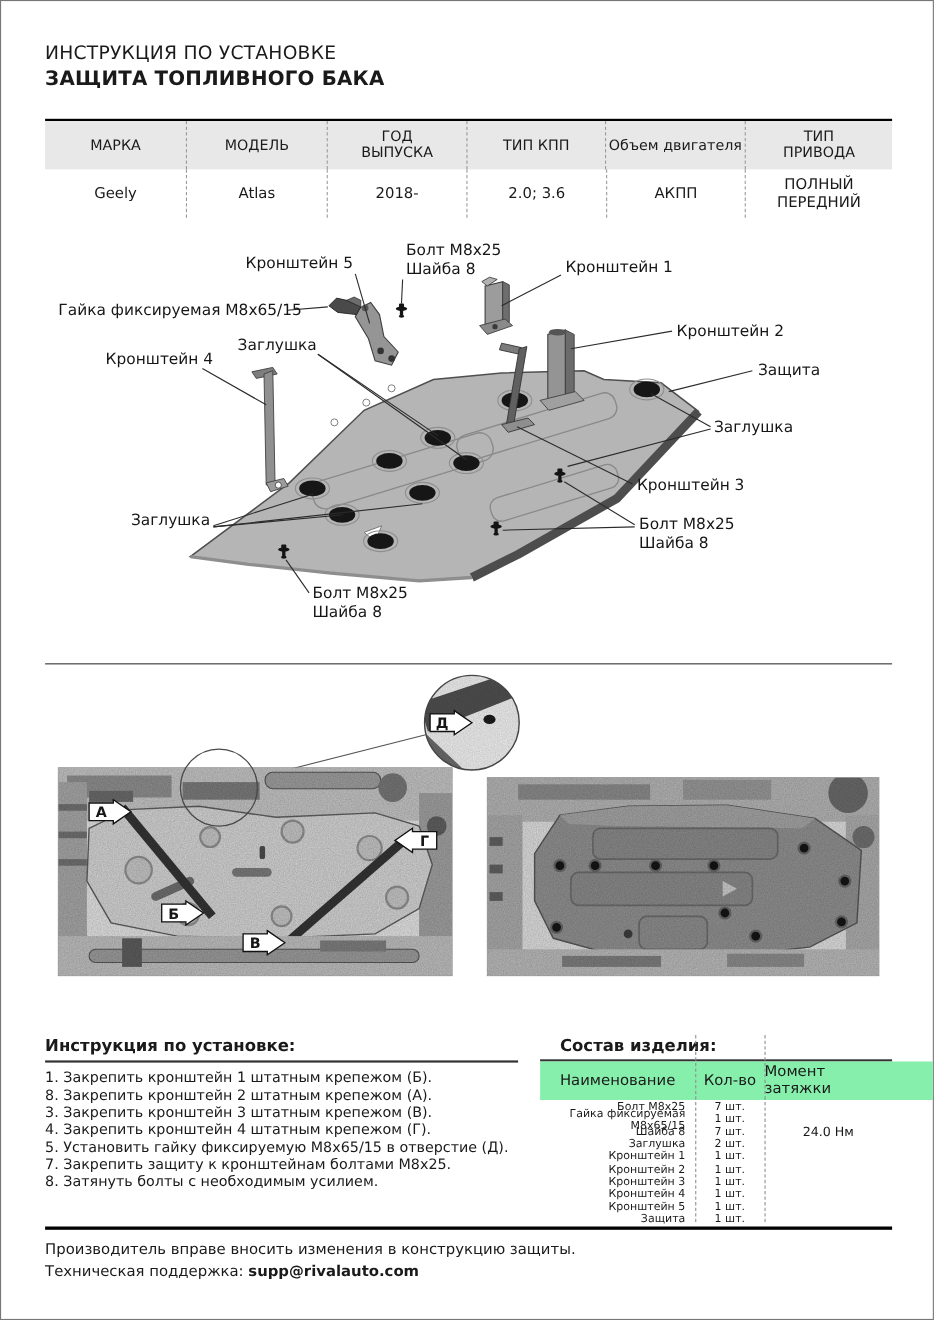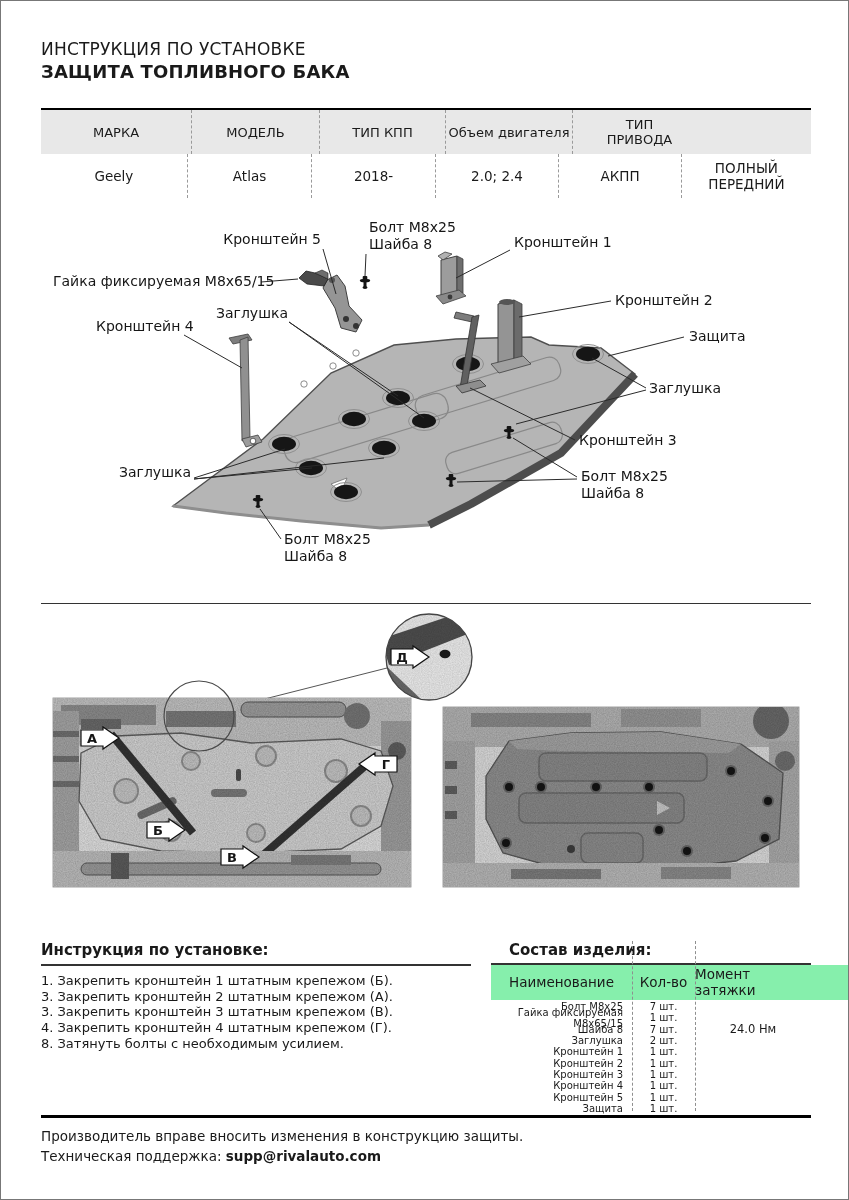--- a/index.html
+++ b/index.html
@@ -15,21 +15,21 @@
   .partnum{left:341px;top:60px;font-size:18px;font-weight:bold;}
   
   .vtable{left:40px;top:107px;width:770px;border-top:2.5px solid #000;}
   .vrow{display:flex;width:770px;}
   .vrow.hdr{background:#e8e8e8;height:44px;}
   .vrow.data{height:44px;}
   .vcell{display:flex;flex-direction:column;justify-content:center;align-items:center;
     font-size:13px;line-height:15px;text-align:center;box-sizing:border-box;}
   .vcell.sep{border-right:1.5px dashed #9a9a9a;}
   .vrow.data .vcell{font-size:13.5px;line-height:16px;}
-  .c0{width:151px;}.c1{width:128px;}.c2{width:127px;}.c3{width:127px;}.c4{width:126px;}.c5{width:133px;}
+  .c0{width:129px;}.c1{width:128px;}.c2{width:127px;}.c3{width:127px;}.c4{width:126px;}.c5{width:133px;}
   
   .rule{background:#333;height:1px;}
   .rule-thick{background:#000;height:3px;}
   
   .instr-head{left:40px;top:940px;font-size:15px;font-weight:bold;}
   .instr-line{left:40px;top:963px;width:430px;height:1.5px;background:#333;}
   .instr-list{left:40px;top:972px;width:436px;font-size:13px;line-height:15.7px;}
   
   .parts-head{left:508px;top:940px;font-size:15px;font-weight:bold;}
   .parts-line{left:490px;top:962px;width:320px;height:1.5px;background:#333;}
@@ -60,20 +60,24 @@
   <div class="abs vtable">
     <div class="vrow hdr">
       <div class="vcell c0 sep">
           <span>МАРКА</span>
           <span></span>
         </div>
       <div class="vcell c1 sep">
           <span>МОДЕЛЬ</span>
           <span></span>
         </div>
+      <div class="vcell c2 sep">
+          <span>ГОД</span>
+          <span>ВЫПУСКА</span>
+        </div>
       <div class="vcell c4 sep">
           <span>ТИП КПП</span>
           <span></span>
         </div>
       <div class="vcell c3 sep">
           <span>Объем двигателя</span>
           <span></span>
         </div>
       <div class="vcell c5">
           <span>ТИП</span>
@@ -87,21 +91,21 @@
         </div>
       <div class="vcell c1 sep">
           <span>Atlas</span>
           <span></span>
         </div>
       <div class="vcell c2 sep">
           <span>2018-</span>
           <span></span>
         </div>
       <div class="vcell c3 sep">
-          <span>2.0; 2.4</span>
+          <span>2.0; 3.6</span>
           <span></span>
         </div>
       <div class="vcell c4 sep">
           <span>АКПП</span>
           <span></span>
         </div>
       <div class="vcell c5">
           <span>ПОЛНЫЙ</span>
           <span>ПЕРЕДНИЙ</span>
         </div>
@@ -393,23 +397,25 @@
         <rect x="620" y="266" width="70" height="12" fill="#8b8b8b"></rect>
         <rect x="402" y="106" width="356" height="180" filter="url(#noise)" opacity="0.5"></rect>
       </g>
     </g>
   </svg>
 
   <div class="abs instr-head">Инструкция по установке:</div>
   <div class="abs instr-line"></div>
   <div class="abs instr-list">
     <div>1. Закрепить кронштейн 1 штатным крепежом (Б).</div>
-    <div>3. Закрепить кронштейн 2 штатным крепежом (А).</div>
+    <div>8. Закрепить кронштейн 2 штатным крепежом (А).</div>
     <div>3. Закрепить кронштейн 3 штатным крепежом (В).</div>
     <div>4. Закрепить кронштейн 4 штатным крепежом (Г).</div>
+    <div>5. Установить гайку фиксируемую М8х65/15 в отверстие (Д).</div>
+    <div>7. Закрепить защиту к кронштейнам болтами М8х25.</div>
     <div>8. Затянуть болты с необходимым усилием.</div>
   </div>
 
   <div class="abs parts-head">Состав изделия:</div>
   <div class="abs parts-line"></div>
   <div class="abs parts-hdr">
     <div class="ph-name">Наименование</div>
     <div class="ph-qty">Кол-во</div>
     <div class="ph-tq">Момент затяжки</div>
   </div>

